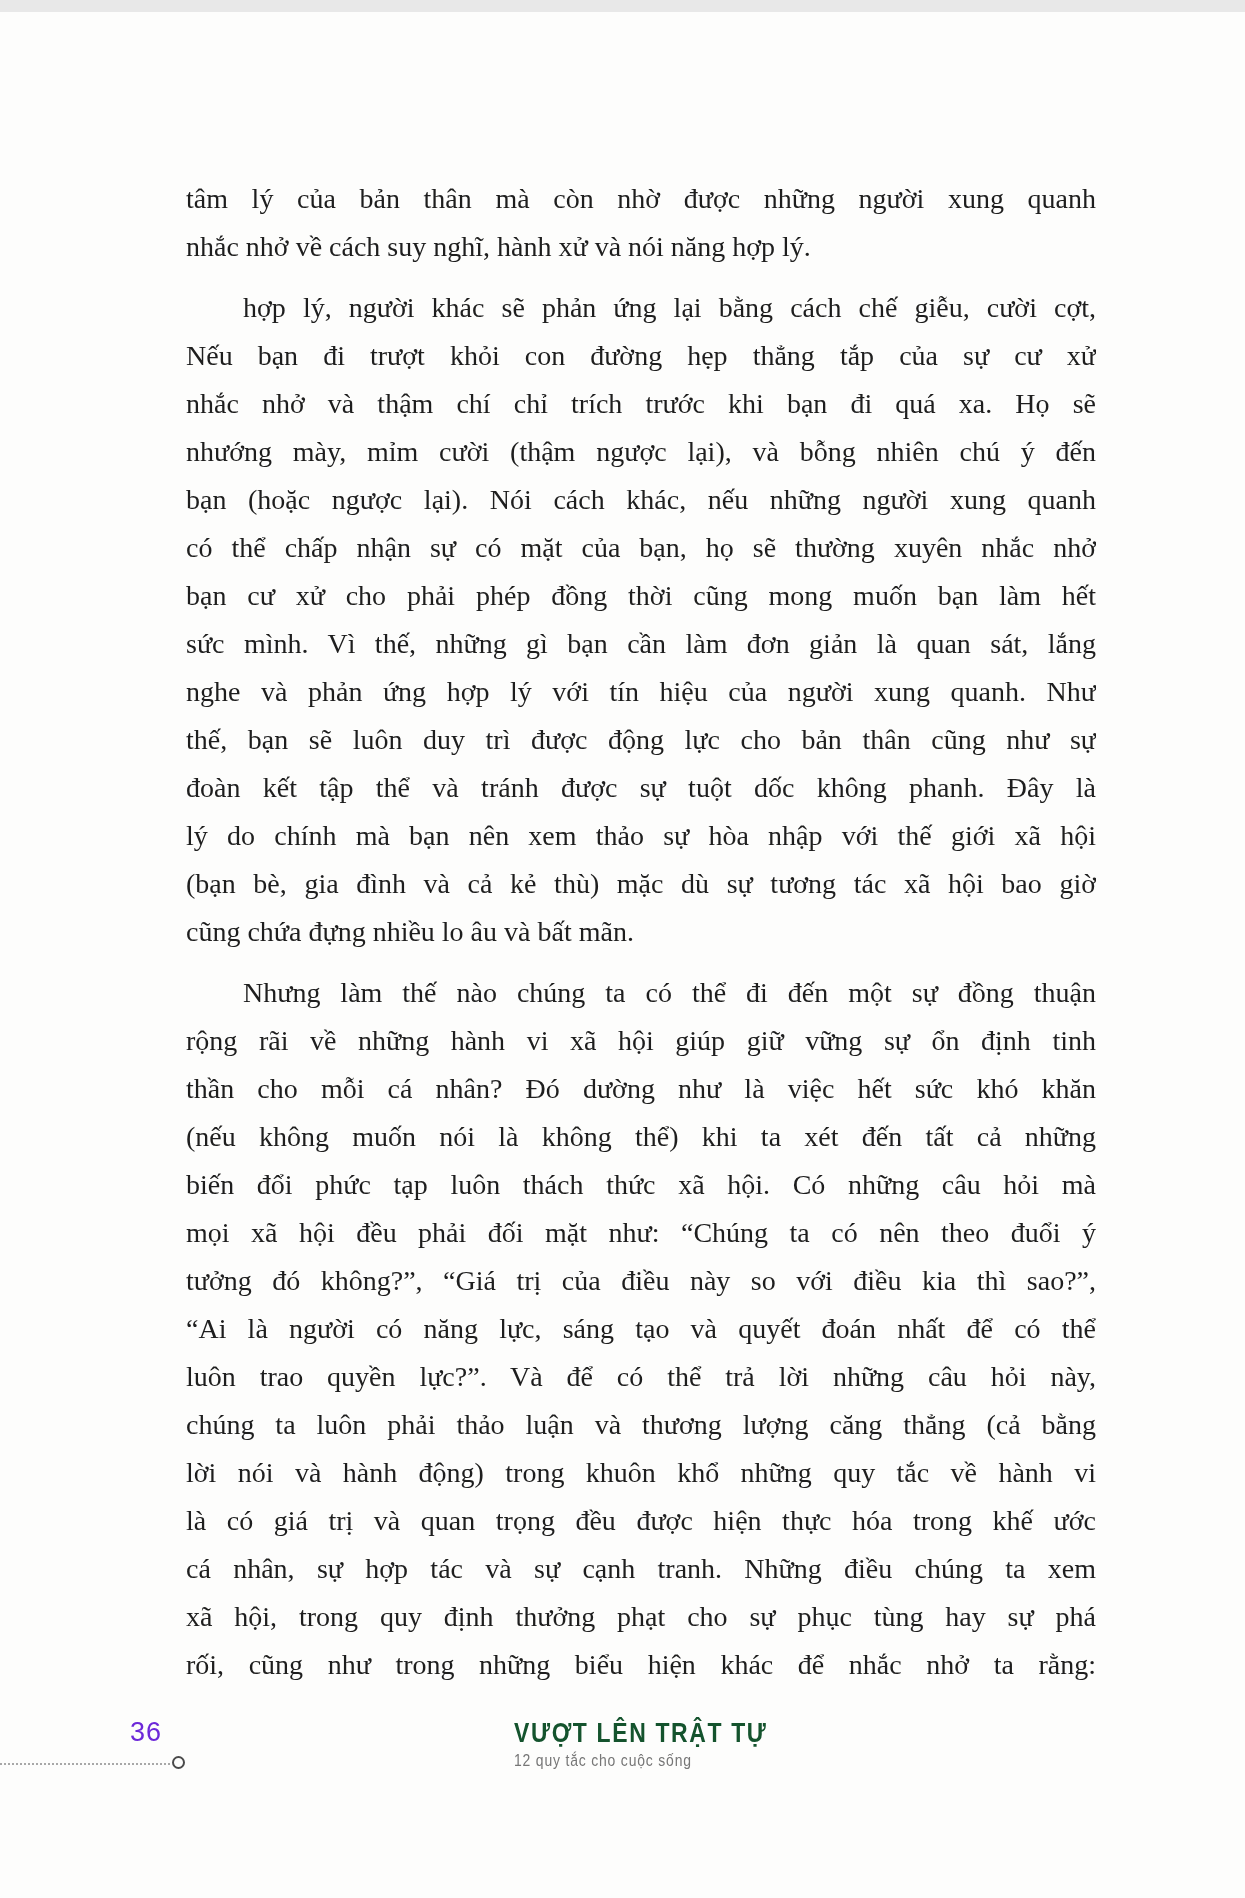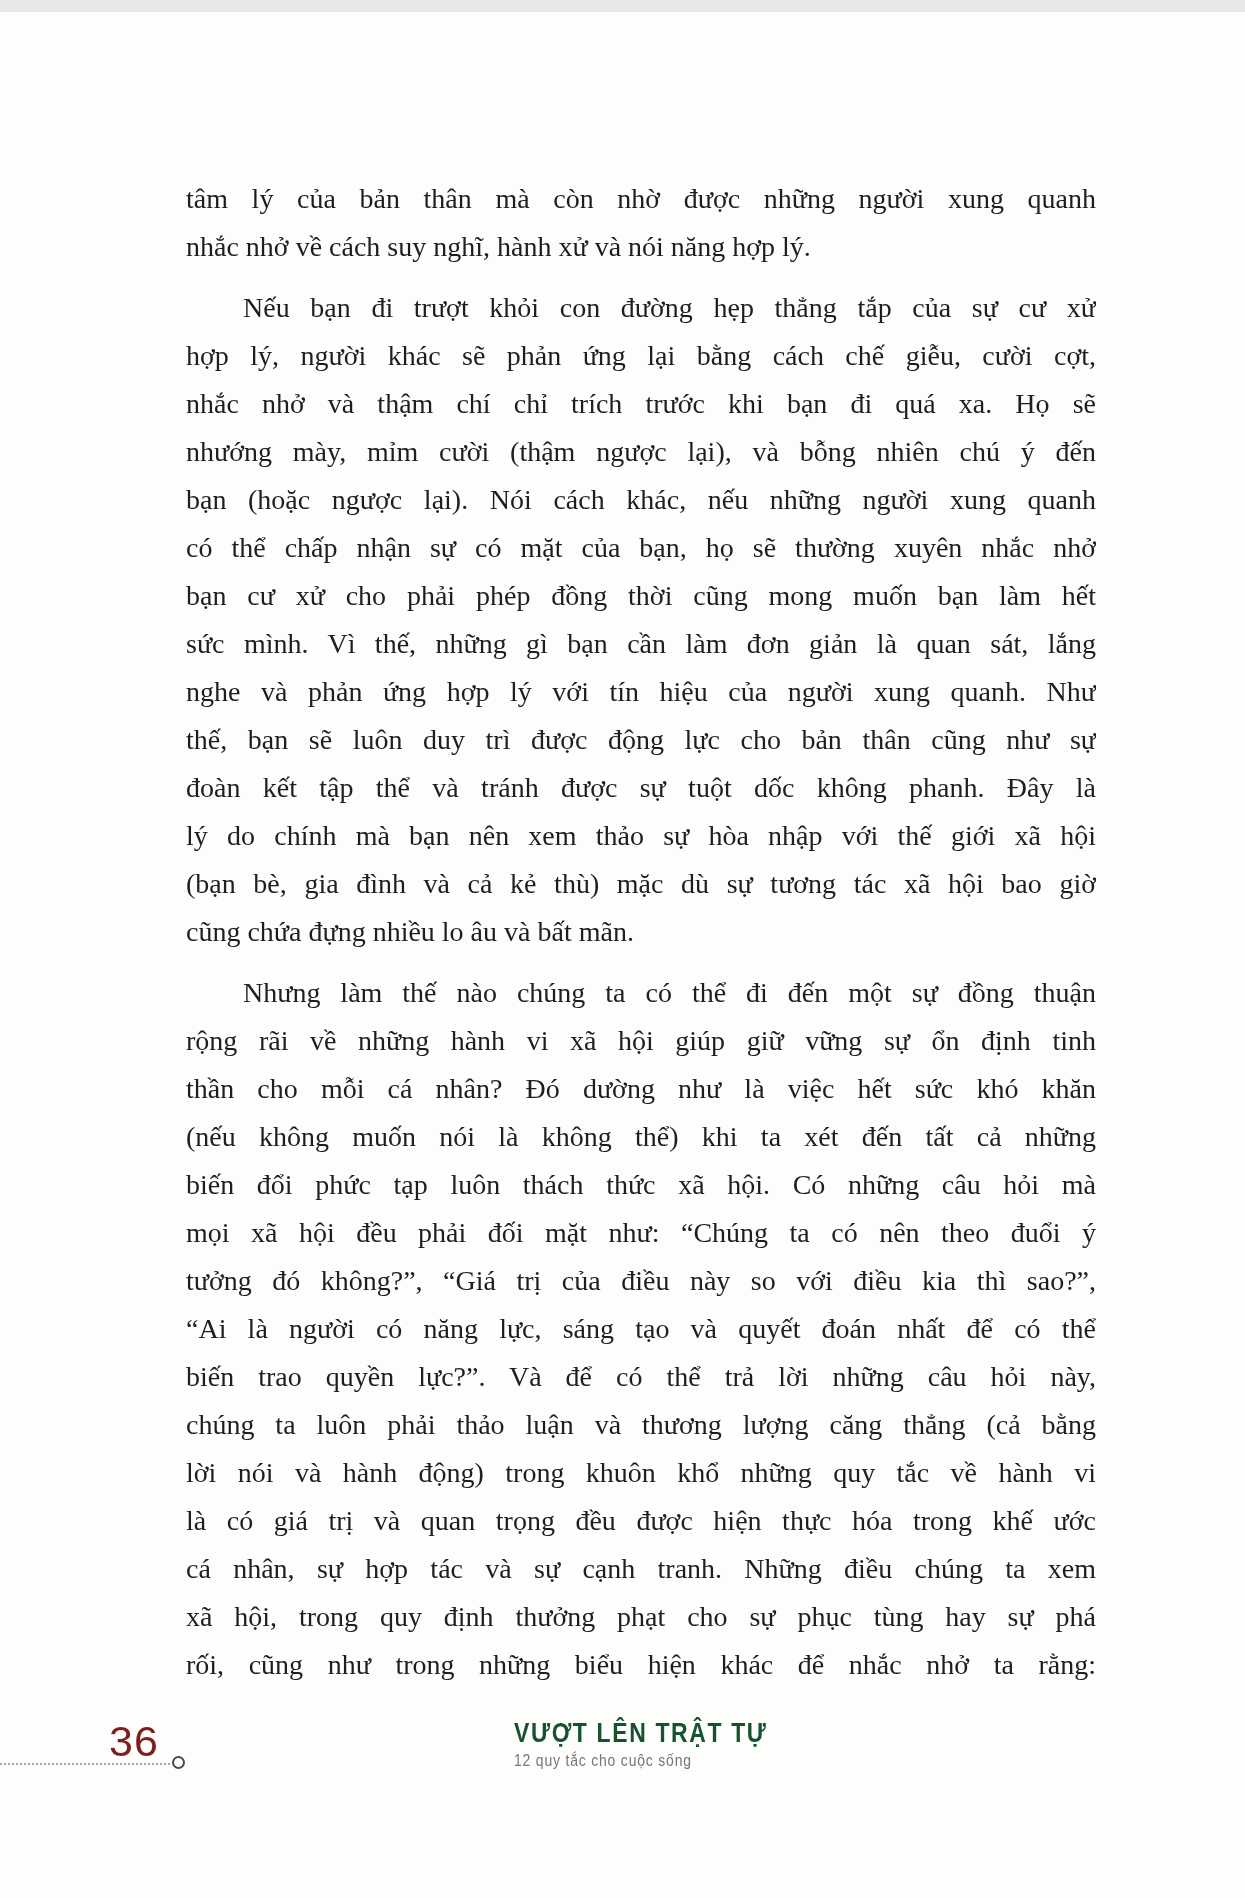--- a/index.html
+++ b/index.html
@@ -47,26 +47,26 @@
     left: 172px;
     top: 1744px;
     width: 9px;
     height: 9px;
     border: 2px solid #4a4a4a;
     border-radius: 50%;
     background: transparent;
   }
   .page-number {
     position: absolute;
-    left: 109px;
+    left: 130px;
     top: 1705px;
     font-family: "Liberation Sans", sans-serif;
     font-weight: 400;
-    font-size: 43px;
-    color: #7f1d1d;
+    font-size: 27px;
+    color: #6d28d9;
     letter-spacing: 1px;
   }
   .footer-title-block {
     position: absolute;
     left: 514px;
     top: 1706px;
     width: 330px;
     color: #6d6d6d;
     font-family: "Liberation Sans", sans-serif;
     line-height: 1.1;
@@ -97,22 +97,22 @@
 <div class="page">
 
   <div class="body-text">
 
     <div class="para">
       <div class="pline">tâm lý của bản thân mà còn nhờ được những người xung quanh</div>
       <div class="pline last">nhắc nhở về cách suy nghĩ, hành xử và nói năng hợp lý.</div>
     </div>
 
     <div class="para indented">
+      <div class="pline">hợp lý, người khác sẽ phản ứng lại bằng cách chế giễu, cười cợt,</div>
       <div class="pline">Nếu bạn đi trượt khỏi con đường hẹp thẳng tắp của sự cư xử</div>
-      <div class="pline">hợp lý, người khác sẽ phản ứng lại bằng cách chế giễu, cười cợt,</div>
       <div class="pline">nhắc nhở và thậm chí chỉ trích trước khi bạn đi quá xa. Họ sẽ</div>
       <div class="pline">nhướng mày, mỉm cười (thậm ngược lại), và bỗng nhiên chú ý đến</div>
       <div class="pline">bạn (hoặc ngược lại). Nói cách khác, nếu những người xung quanh</div>
       <div class="pline">có thể chấp nhận sự có mặt của bạn, họ sẽ thường xuyên nhắc nhở</div>
       <div class="pline">bạn cư xử cho phải phép đồng thời cũng mong muốn bạn làm hết</div>
       <div class="pline">sức mình. Vì thế, những gì bạn cần làm đơn giản là quan sát, lắng</div>
       <div class="pline">nghe và phản ứng hợp lý với tín hiệu của người xung quanh. Như</div>
       <div class="pline">thế, bạn sẽ luôn duy trì được động lực cho bản thân cũng như sự</div>
       <div class="pline">đoàn kết tập thể và tránh được sự tuột dốc không phanh. Đây là</div>
       <div class="pline">lý do chính mà bạn nên xem thảo sự hòa nhập với thế giới xã hội</div>
@@ -122,21 +122,21 @@
 
     <div class="para indented">
       <div class="pline">Nhưng làm thế nào chúng ta có thể đi đến một sự đồng thuận</div>
       <div class="pline">rộng rãi về những hành vi xã hội giúp giữ vững sự ổn định tinh</div>
       <div class="pline">thần cho mỗi cá nhân? Đó dường như là việc hết sức khó khăn</div>
       <div class="pline">(nếu không muốn nói là không thể) khi ta xét đến tất cả những</div>
       <div class="pline">biến đổi phức tạp luôn thách thức xã hội. Có những câu hỏi mà</div>
       <div class="pline">mọi xã hội đều phải đối mặt như: “Chúng ta có nên theo đuổi ý</div>
       <div class="pline">tưởng đó không?”, “Giá trị của điều này so với điều kia thì sao?”,</div>
       <div class="pline">“Ai là người có năng lực, sáng tạo và quyết đoán nhất để có thể</div>
-      <div class="pline">biến trao quyền lực?”. Và để có thể trả lời những câu hỏi này,</div>
+      <div class="pline">luôn trao quyền lực?”. Và để có thể trả lời những câu hỏi này,</div>
       <div class="pline">chúng ta luôn phải thảo luận và thương lượng căng thẳng (cả bằng</div>
       <div class="pline">lời nói và hành động) trong khuôn khổ những quy tắc về hành vi</div>
       <div class="pline">là có giá trị và quan trọng đều được hiện thực hóa trong khế ước</div>
       <div class="pline">cá nhân, sự hợp tác và sự cạnh tranh. Những điều chúng ta xem</div>
       <div class="pline">xã hội, trong quy định thưởng phạt cho sự phục tùng hay sự phá</div>
       <div class="pline">rối, cũng như trong những biểu hiện khác để nhắc nhở ta rằng:</div>
     </div>
 
   </div>
 

